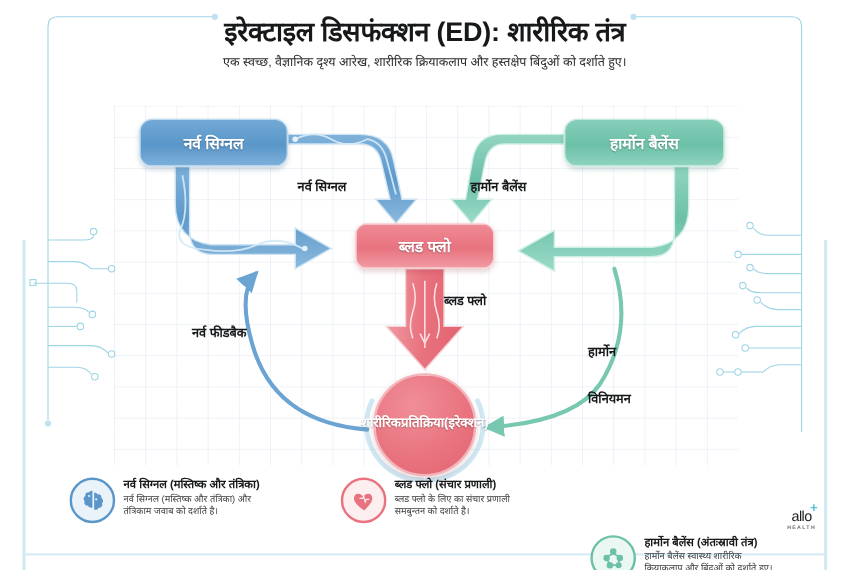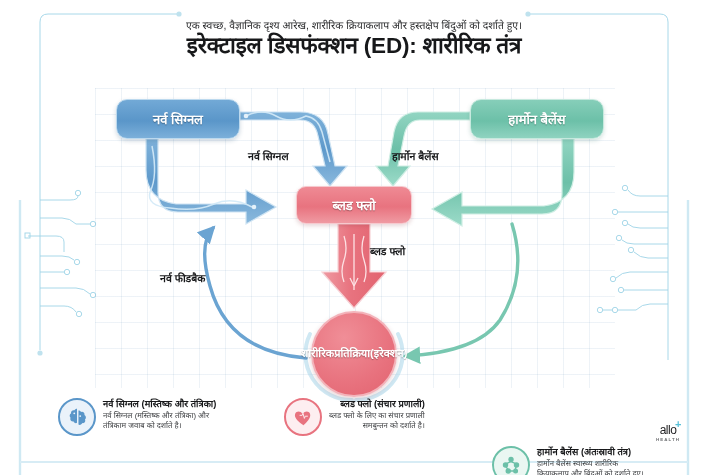--- a/index.html
+++ b/index.html
@@ -98,21 +98,21 @@
   #lbl-hormone-reg    { left: 490px; top: 262px; text-align: left; }
 
   
   #legend {
     position: absolute; left: 0; top: 392px; width: 708px; height: 66px;
   }
   .legend-item {
     position: absolute; display: flex; align-items: flex-start; gap: 7px;
   }
   #legend-nerve   { left: 58px;  top: 5px; width: 215px; }
-  #legend-blood   { left: 284px; top: 5px; width: 200px; text-align: right; }
+  #legend-blood   { left: 284px; top: 5px; width: 200px; }
   #legend-hormone { left: 492px; top: 5px; width: 195px; margin-top: 48px; }
 
   .legend-icon {
     flex: 0 0 auto; width: 38px; height: 38px; border-radius: 50%;
     display: flex; align-items: center; justify-content: center;
     margin-top: 1px;
   }
   #icon-nerve   { background: #eaf2fa; border: 2.2px solid #5a96c9; }
   #icon-blood   { background: #fdeef0; border: 2.2px solid #e8737f; }
   #icon-hormone { background: #eaf7f2; border: 2.2px solid #6cc0a8; }
@@ -215,22 +215,22 @@
       <circle cx="600" cy="310" r="2.7"></circle>
       <path d="M612 310 L603 310"></path>
 
       <path d="M20 462 L688 462" stroke="#d7ecf5" stroke-width="2"></path>
     </g>
   </svg>
 
   <div id="grid"></div>
 
   <div id="header">
+    <div id="title">इरेक्टाइल डिसफंक्शन (ED): शारीरिक तंत्र</div>
     <div id="subtitle">एक स्वच्छ, वैज्ञानिक दृश्य आरेख, शारीरिक क्रियाकलाप और हस्तक्षेप बिंदुओं को दर्शाते हुए।</div>
-    <div id="title">इरेक्टाइल डिसफंक्शन (ED): शारीरिक तंत्र</div>
   </div>
 
   <div id="diagram">
 
     <svg id="arrows" viewBox="0 0 708 475">
       <defs>
         <linearGradient id="gBlue" x1="0" y1="0" x2="0" y2="1">
           <stop offset="0%" stop-color="#7fb2da"></stop>
           <stop offset="50%" stop-color="#5e99cb"></stop>
           <stop offset="100%" stop-color="#8ab9dd"></stop>
@@ -318,20 +318,24 @@
     <div class="node" id="node-response">
       <span>शारीरिक</span>
       <span>प्रतिक्रिया</span>
       <span>(इरेक्शन)</span>
     </div>
 
     <div class="edge-label" id="lbl-nerve-signal">नर्व सिग्नल</div>
     <div class="edge-label" id="lbl-hormone-bal">हार्मोन बैलेंस</div>
     <div class="edge-label" id="lbl-blood-flow">ब्लड फ्लो</div>
     <div class="edge-label" id="lbl-nerve-feedback">नर्व फीडबैक</div>
+    <div class="edge-label" id="lbl-hormone-reg">
+      <div>हार्मोन</div>
+      <div>विनियमन</div>
+    </div>
   </div>
 
   <div id="legend">
 
     <div class="legend-item" id="legend-nerve">
       <div class="legend-icon" id="icon-nerve">
         <svg width="22" height="22" viewBox="0 0 24 24" fill="#5a96c9">
           <path d="M12 3c-1.3 0-2.3.7-2.8 1.7-.3-.1-.6-.2-1-.2-1.5 0-2.7 1.2-2.7 2.7 0 .3 0 .5.1.8-.9.5-1.6 1.5-1.6 2.6 0 .9.4 1.7 1 2.2-.2.4-.3.8-.3 1.3 0 1.5 1.2 2.7 2.7 2.7.2 0 .4 0 .6-.1.4 1.2 1.5 2 2.8 2 .5 0 .9-.1 1.2-.3V3.1c0-.1 0-.1 0-.1zm1.6.3v17c.4.2.8.3 1.3.3 1.3 0 2.4-.9 2.8-2 .2 0 .4.1.6.1 1.5 0 2.7-1.2 2.7-2.7 0-.5-.1-.9-.3-1.3.6-.5 1-1.3 1-2.2 0-1.1-.6-2.1-1.6-2.6.1-.3.1-.5.1-.8 0-1.5-1.2-2.7-2.7-2.7-.3 0-.7.1-1 .2-.5-1-1.5-1.7-2.8-1.7-.1 0-.1 0-.1.4z"></path>
           <circle cx="9" cy="8" r="1" fill="#eaf2fa"></circle>
           <circle cx="15.5" cy="11" r="1" fill="#eaf2fa"></circle>

